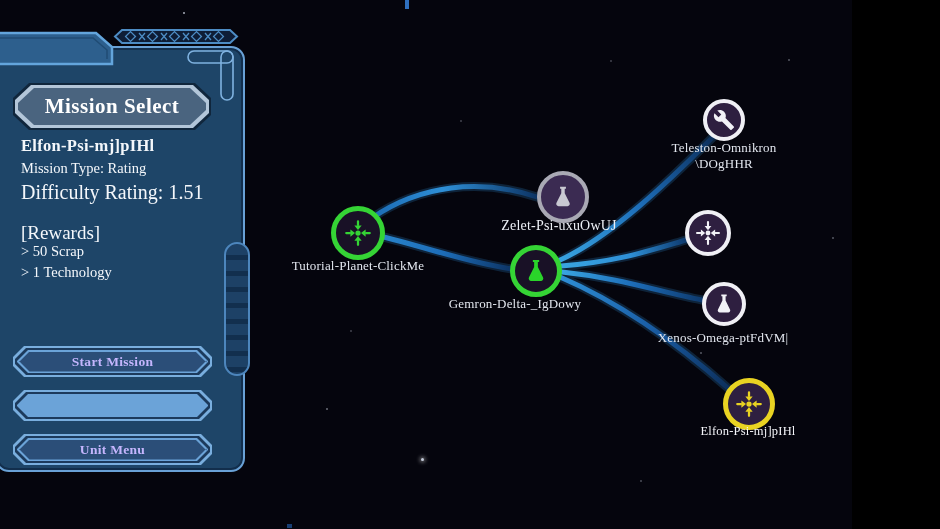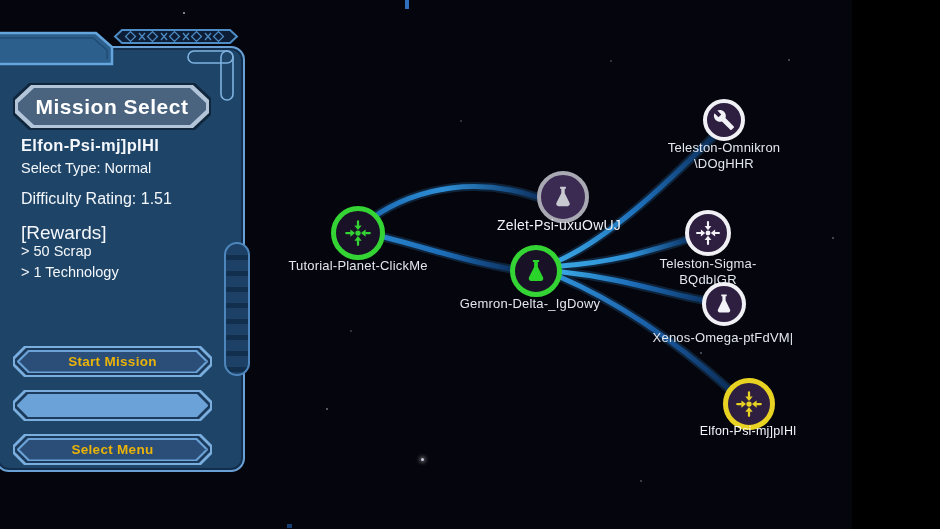--- a/index.html
+++ b/index.html
@@ -1,19 +1,19 @@
 <!DOCTYPE html>
 <html><head>
 <meta charset="utf-8">
 <style>
   html,body{margin:0;padding:0;background:#000;}
   #screen{
     position:relative;width:852px;height:529px;overflow:hidden;
     background:#05050d;
-    font-family:Liberation Sans, sans-serif;
+    font-family:Liberation Serif, serif;
   }
   .star{position:absolute;background:#cfd6e4;border-radius:50%;}
 
   
   #left-panel{
     position:absolute;left:-5px;top:46px;width:246px;height:422px;
     background:#1e4568;border:2px solid #69a1d6;border-radius:14px;
     box-shadow:inset 0 0 0 2px rgba(9,28,52,.55);
   }
   
@@ -22,31 +22,31 @@
 
   
   #title-plate{position:absolute;left:18px;top:37px;width:198px;height:47px;--c:16px;--cy:15px;background:#10263c;}
   #title-plate .l1{inset:2px;background:#b3c6d9;}
   #title-plate .l2{inset:5px;background:#4a647f;display:flex;align-items:center;justify-content:center;}
   #title-plate .l2 span{color:#fff;font-size:21px;font-weight:bold;letter-spacing:.5px;}
 
   .info{position:absolute;left:26px;color:#f4f7fb;}
   #mission-name{top:90px;font-size:16.5px;font-weight:600;letter-spacing:.3px;}
   #mission-type{top:114px;font-size:14.5px;font-weight:500;}
-  #mission-diff{top:144px;font-size:16px;font-weight:500;}
+  #mission-diff{top:135px;font-size:20px;font-weight:500;}
   #rewards-hdr{top:176px;font-size:19px;font-weight:500;}
   #reward-1{top:197px;font-size:14.5px;font-weight:500;}
   #reward-2{top:218px;font-size:14.5px;font-weight:500;}
 
   
   .panel-btn{position:absolute;left:18px;width:199px;height:31px;--c:11px;--cy:11px;background:#79aede;cursor:pointer;}
   .panel-btn .b1{inset:2px;background:#1c3a5c;}
   .panel-btn .b2{inset:4px;background:#6ba3d8;}
   .panel-btn .b3{inset:5.5px;background:#2b4e78;display:flex;align-items:center;justify-content:center;}
-  .panel-btn .b3 span{color:#eab308;font-size:13.5px;font-weight:bold;letter-spacing:.3px;}
+  .panel-btn .b3 span{color:#c4b5fd;font-size:13.5px;font-weight:bold;letter-spacing:.3px;}
   #btn-start{top:300px;}
   #btn-mastery{top:344px;}
   #btn-pause{top:388px;}
 
   
   #scroll-capsule{
     position:absolute;left:229px;top:196px;width:22px;height:130px;
     border:2px solid #4d86bd;border-radius:13px;
     background:repeating-linear-gradient(180deg,#1d4166 0 11px,#122f4e 11px 16px);
   }
@@ -169,42 +169,42 @@
   <div style="position:absolute;left:-5px;top:46px;width:246px;height:422px;">
 
     <div id="title-plate" class="oct">
       <div class="fill oct l1"></div>
       <div class="fill oct l2">
           <span>Mission Select</span>
         </div>
     </div>
 
     <div class="info" id="mission-name">Elfon-Psi-mj]pIHl</div>
-    <div class="info" id="mission-type">Select Type: Normal</div>
+    <div class="info" id="mission-type">Mission Type: Rating</div>
     <div class="info" id="mission-diff">Difficulty Rating: 1.51</div>
     <div class="info" id="rewards-hdr">[Rewards]</div>
     <div class="info" id="reward-1">&gt; 50 Scrap</div>
     <div class="info" id="reward-2">&gt; 1 Technology</div>
 
     <div id="btn-start" class="panel-btn oct">
       <div class="fill oct b1"></div>
         <div class="fill oct b2"></div>
       <div class="fill oct b3">
           <span>Start Mission</span>
         </div>
     </div>
     <div id="btn-mastery" class="panel-btn oct">
       <div class="fill oct b1"></div>
         <div class="fill oct b2"></div>
     </div>
     <div id="btn-pause" class="panel-btn oct">
       <div class="fill oct b1"></div>
         <div class="fill oct b2"></div>
       <div class="fill oct b3">
-          <span>Select Menu</span>
+          <span>Unit Menu</span>
         </div>
     </div>
 
     <div id="scroll-capsule"></div>
   </div>
 
   <div class="node green" style="left:331px;top:206px;width:44px;height:44px;">
     <svg width="30" height="30" viewBox="0 0 24 24" fill="#35d435" stroke="#35d435">
       <circle cx="12" cy="12" r="2.1" stroke="none"></circle>
       <g stroke-width="1.8" stroke-linecap="round">
@@ -229,21 +229,21 @@
   </div>
   <div class="node-label md" style="left:474px;top:217px;">
       <span>Zelet-Psi-uxuOwUJ</span>
     </div>
 
   <div class="node green" style="left:510px;top:245px;width:42px;height:42px;">
     <svg width="28" height="28" viewBox="0 0 24 24" fill="#2ad42a">
       <path d="M9.3,2.5 h5.4 v1.8 h-1.1 v4.2 l4.4,8.9 a2.1,2.1 0 0 1 -1.9,3.1 h-8.2 a2.1,2.1 0 0 1 -1.9,-3.1 l4.4,-8.9 v-4.2 h-1.1 z"></path>
     </svg>
   </div>
-  <div class="node-label" style="left:445px;top:296px;">
+  <div class="node-label" style="left:430px;top:296px;">
       <span>Gemron-Delta-_IgDowy</span>
     </div>
 
   <div class="node white" style="left:703px;top:99px;width:34px;height:34px;background:#2e1f40;">
     <svg width="22" height="22" viewBox="0 0 24 24" fill="#f2f2f7">
       <path d="M22.7,19l-9.1-9.1c0.9-2.3,0.4-5-1.5-6.9c-2-2-5-2.4-7.4-1.3L9,6L6,9L1.6,4.7C0.4,7.1,0.9,10.1,2.9,12.1c1.9,1.9,4.6,2.4,6.9,1.5l9.1,9.1c0.4,0.4,1,0.4,1.4,0l2.3-2.3C23.1,20,23.1,19.4,22.7,19z"></path>
     </svg>
   </div>
   <div class="node-label" style="left:639px;top:140px;">
     <span>Teleston-Omnikron</span>
@@ -257,24 +257,20 @@
           <path d="M12,2.6 V5.6 M12,21.4 V18.4 M2.6,12 H5.6 M21.4,12 H18.4"></path>
         </g>
       <g stroke="none">
           <polygon points="9.1,5.9 14.9,5.9 12,9.6"></polygon>
           <polygon points="9.1,18.1 14.9,18.1 12,14.4"></polygon>
           <polygon points="5.9,9.1 5.9,14.9 9.6,12"></polygon>
           <polygon points="18.1,9.1 18.1,14.9 14.4,12"></polygon>
         </g>
     </svg>
   </div>
-  <div class="node-label" style="left:623px;top:256px;">
-    <span>Teleston-Sigma-</span>
-      <span>BQdb|GR</span>
-  </div>
 
   <div class="node white" style="left:702px;top:282px;width:36px;height:36px;background:#2e1f40;">
     <svg width="24" height="24" viewBox="0 0 24 24" fill="#f2f2f7">
       <path d="M9.3,2.5 h5.4 v1.8 h-1.1 v4.2 l4.4,8.9 a2.1,2.1 0 0 1 -1.9,3.1 h-8.2 a2.1,2.1 0 0 1 -1.9,-3.1 l4.4,-8.9 v-4.2 h-1.1 z"></path>
     </svg>
   </div>
   <div class="node-label" style="left:638px;top:330px;">
       <span>Xenos-Omega-ptFdVM|</span>
     </div>
 

